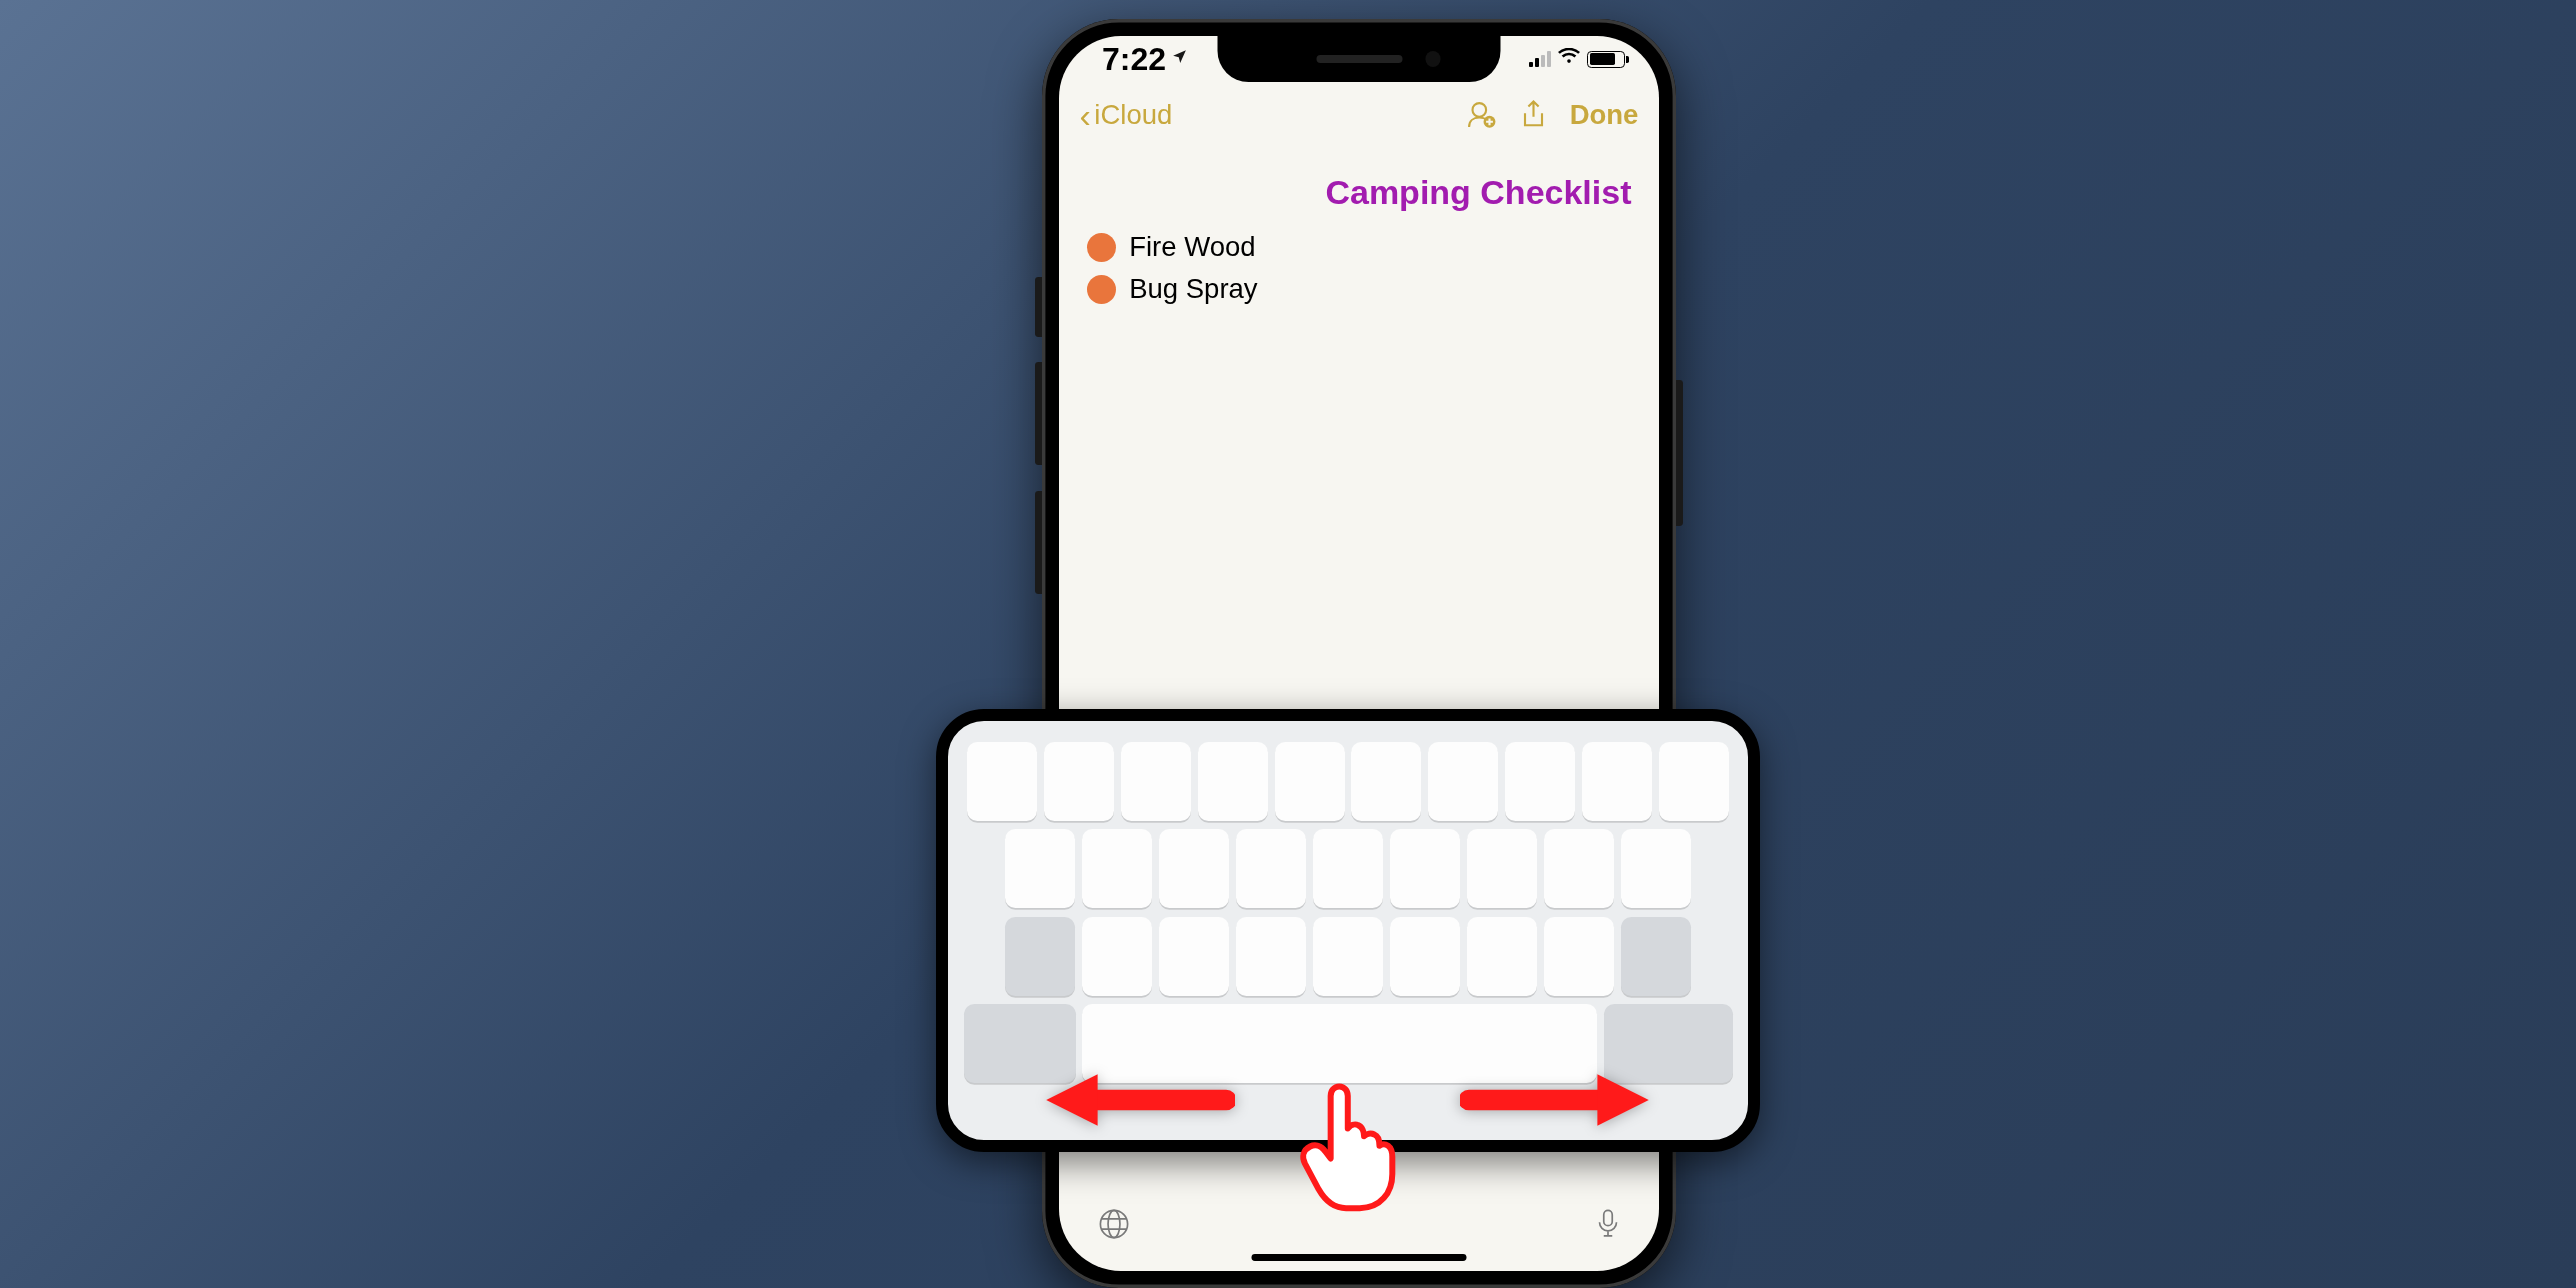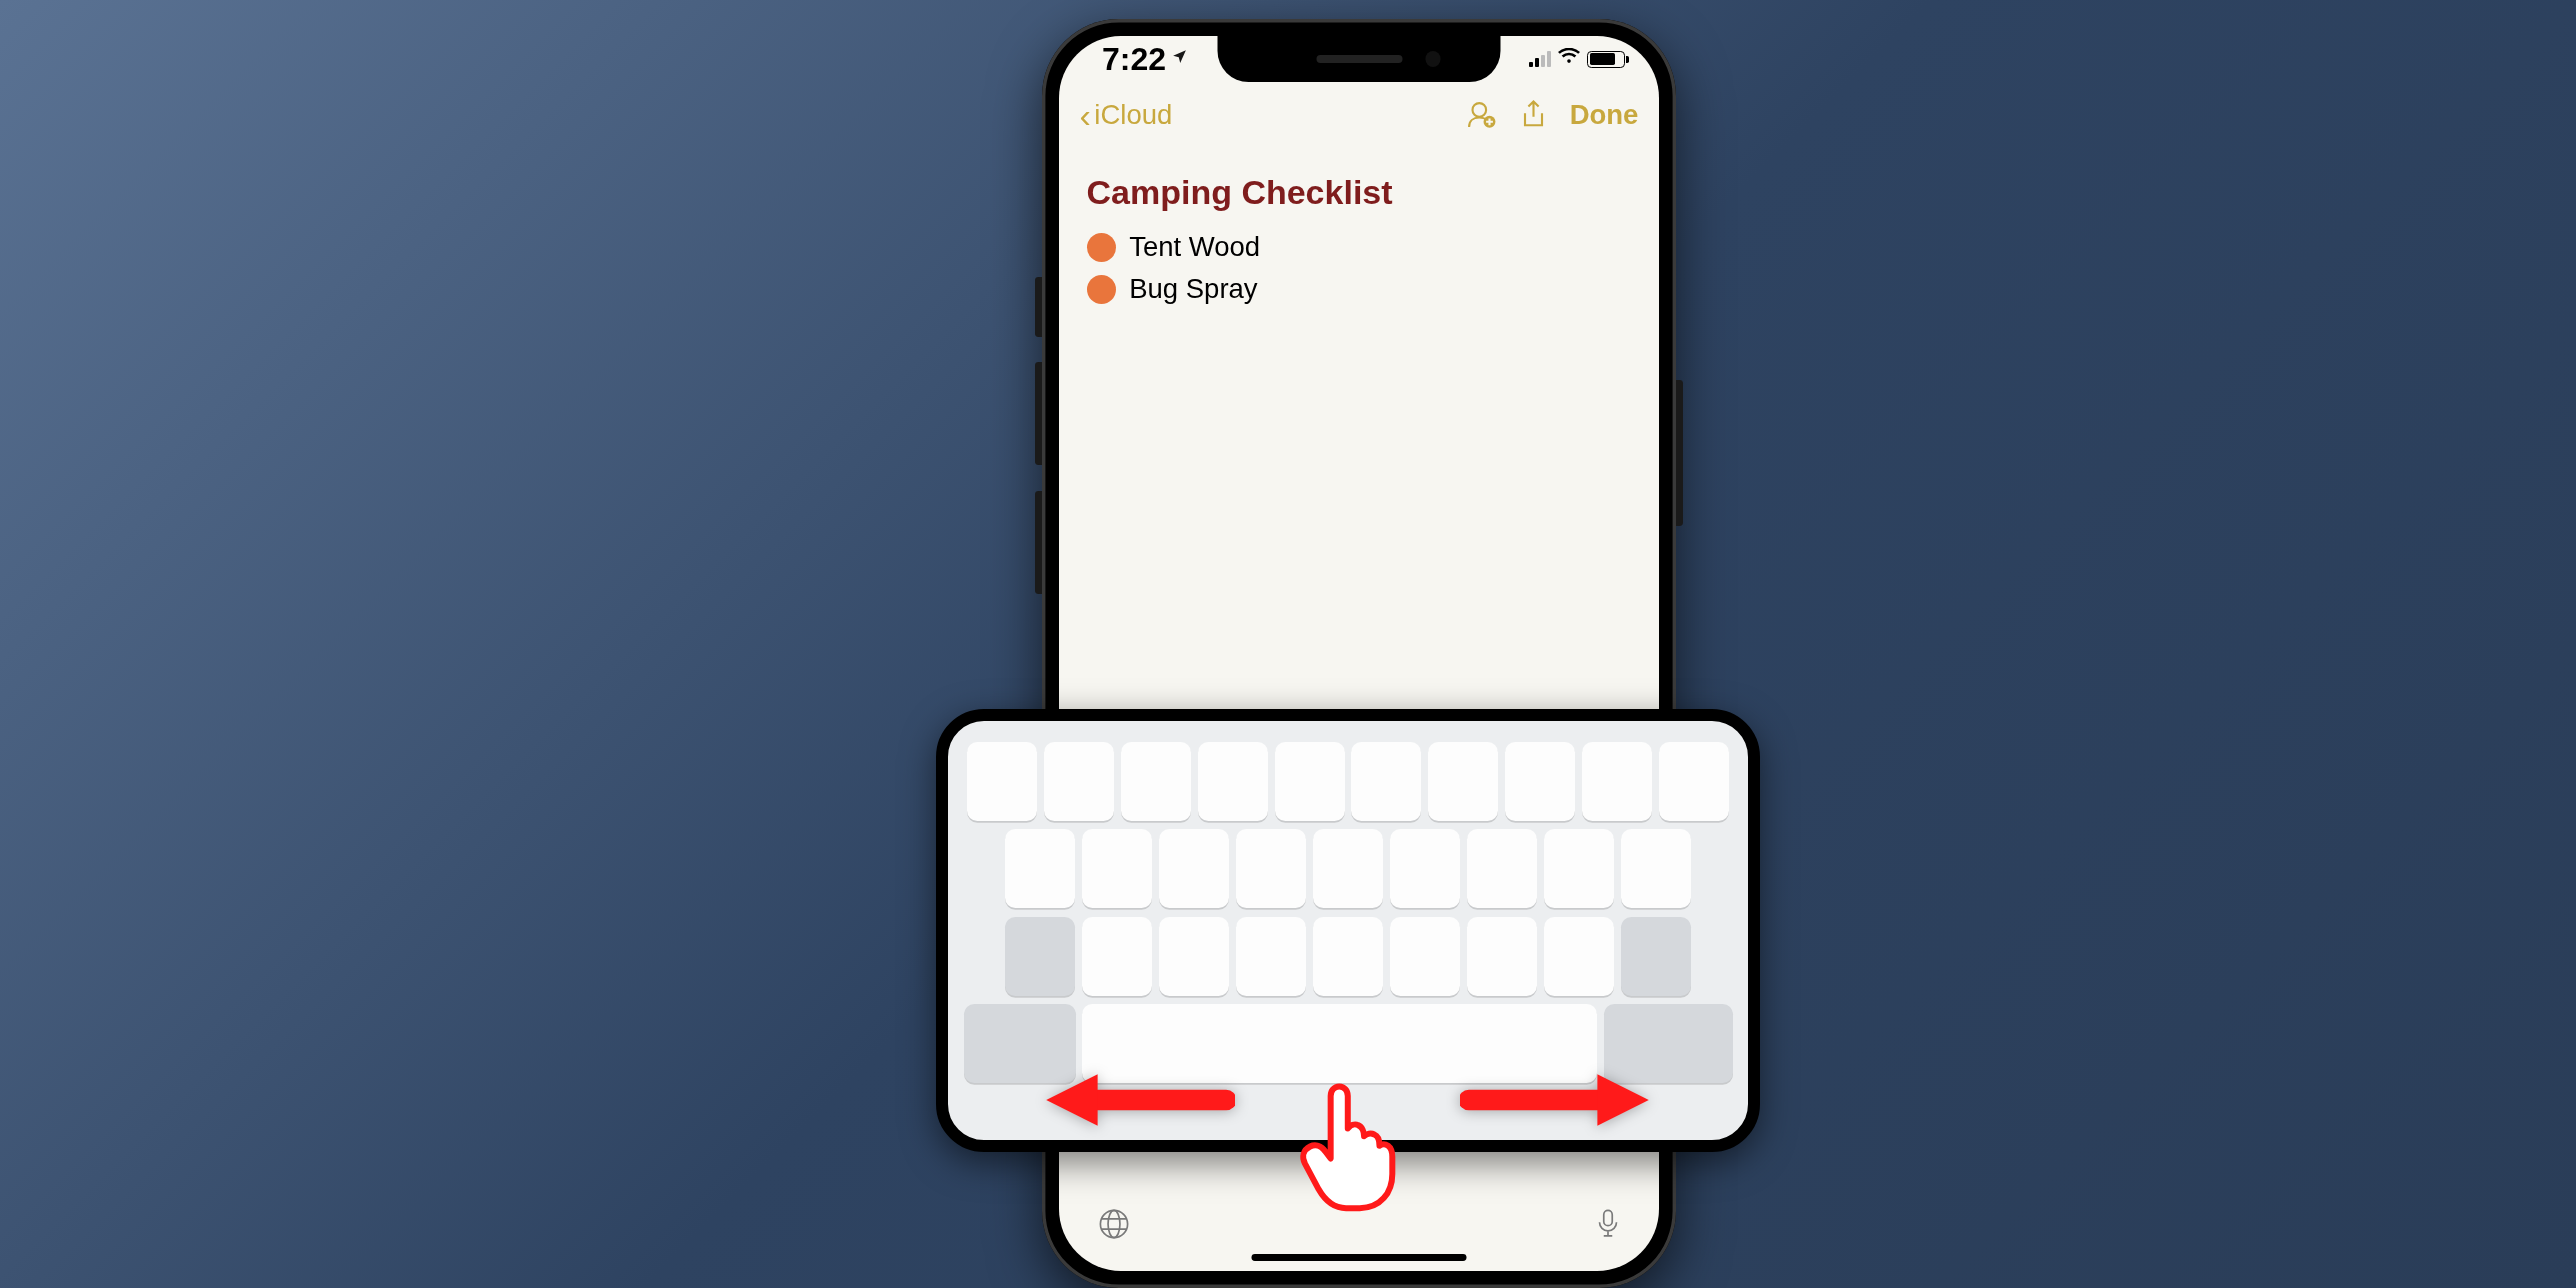--- a/index.html
+++ b/index.html
@@ -89,21 +89,21 @@
     font-size: 27.5px;
   }
   .nav-left { display:flex; align-items:center; gap:3.4px; cursor:pointer;}
   .chev { font-size:34px; font-weight:300; line-height:1;}
   .nav-right { display:flex; align-items:center; gap:19px;}
   .icon-btn { width:34px; height:34px; display:flex; align-items:center; justify-content:center;}
   .collab-svg, .share-svg { stroke:#c8a83e; fill:none;}
   .done { font-weight:600;}
   
   .note-body { padding: 26px 27.5px; }
-  .note-title { font-size: 34px; font-weight: 800; color:#7f1d1d; margin-bottom: 19px;}
+  .note-title { font-size: 34px; font-weight: 800; color:#a21caf; margin-bottom: 19px; text-align: right;}
   .check-item { display:flex; align-items:center; gap:13.7px; margin-bottom: 10.3px; font-size:27.5px; color:#000;}
   .bullet { width:29px; height:29px; border-radius:50%; background:#e9753c; flex-shrink:0;}
   .selected { background:#f5c69e; position:relative; padding:0 1.7px;}
   .sel-handle { position:absolute; width:8.6px; height:8.6px; background:#e9753c; border-radius:50%;}
   .sel-handle.start { left:-4.3px; top:-6.9px;}
   .sel-handle.end { right:-4.3px; bottom:-6.9px;}
   .cursor-line { position:absolute; width:2.6px; background:#e9753c;}
   .cursor-line.start { left:-0.9px; top:-5.2px; bottom:0;}
   .cursor-line.end { right:-0.9px; top:0; bottom:-5.2px;}
   
@@ -221,21 +221,21 @@
         </span>
         <span class="done">Done</span>
       </div>
     </div>
 
     <div class="note-body">
       <div class="note-title">Camping Checklist</div>
 
       <div class="check-item">
         <span class="bullet"></span>
-        <span>Tent Wood</span>
+        <span>Fire Wood</span>
       </div>
       <div class="check-item">
         <span class="bullet"></span>
         <span>Bug Spray</span>
       </div>
     </div>
 
     <div class="bottom-toolbar">
       <span class="tb-icon">
         <svg width="34" height="34" viewBox="0 0 40 40">

